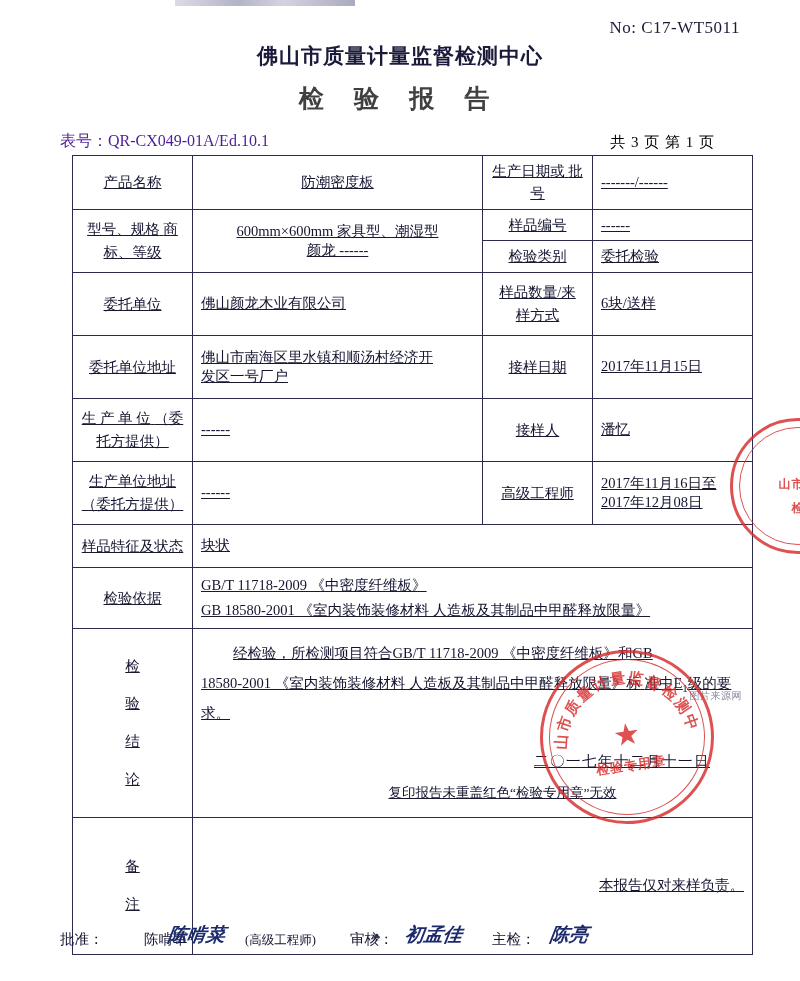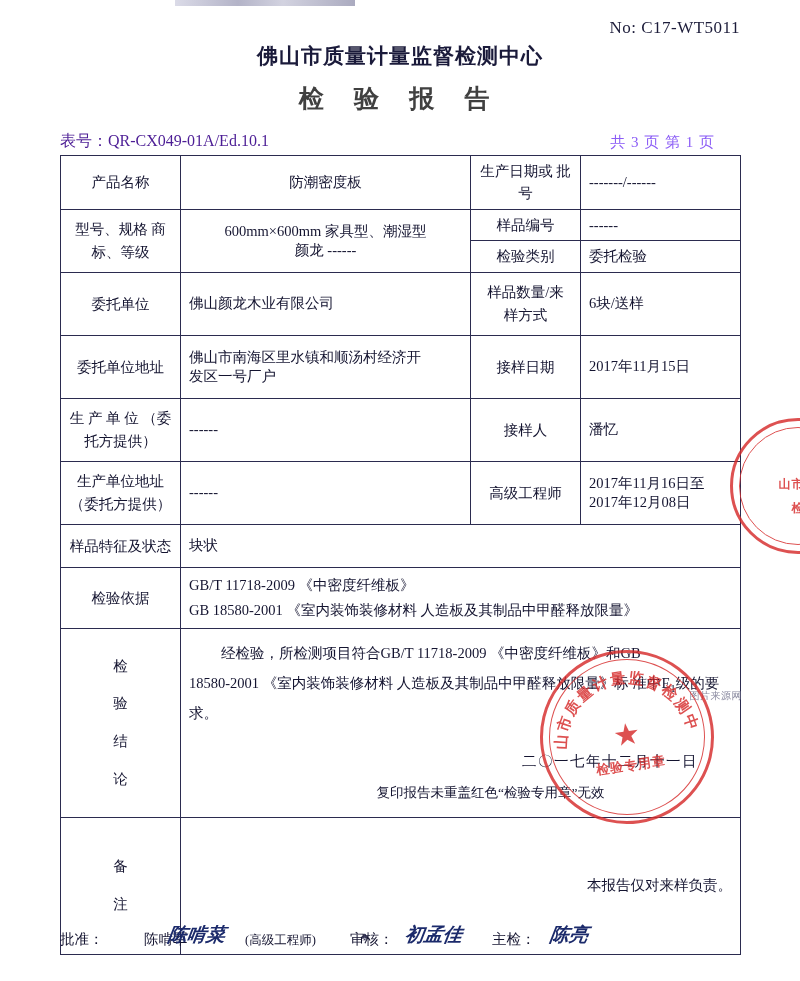--- a/index.html
+++ b/index.html
@@ -72,31 +72,32 @@
     left: 60px;
     font-size: 16px;
     color: #4c1d95;
   }
   .page-count {
     position: absolute;
     top: 133px;
     right: 85px;
     font-size: 15px;
     letter-spacing: 1px;
-    color: #8b5cf6;
+    color: #000000;
   }
 
   
   table.main {
     position: absolute;
     top: 155px;
-    left: 60px;
+    left: 72px;
     width: 680px;
     border-collapse: collapse;
     table-layout: fixed;
+    text-decoration: underline;
   }
   table.main td {
     border: 1px solid #2b2b4f;
     font-size: 14.5px;
     padding: 4px 8px;
     vertical-align: middle;
     color: #141430;
   }
   .lbl {
     text-align: center;

